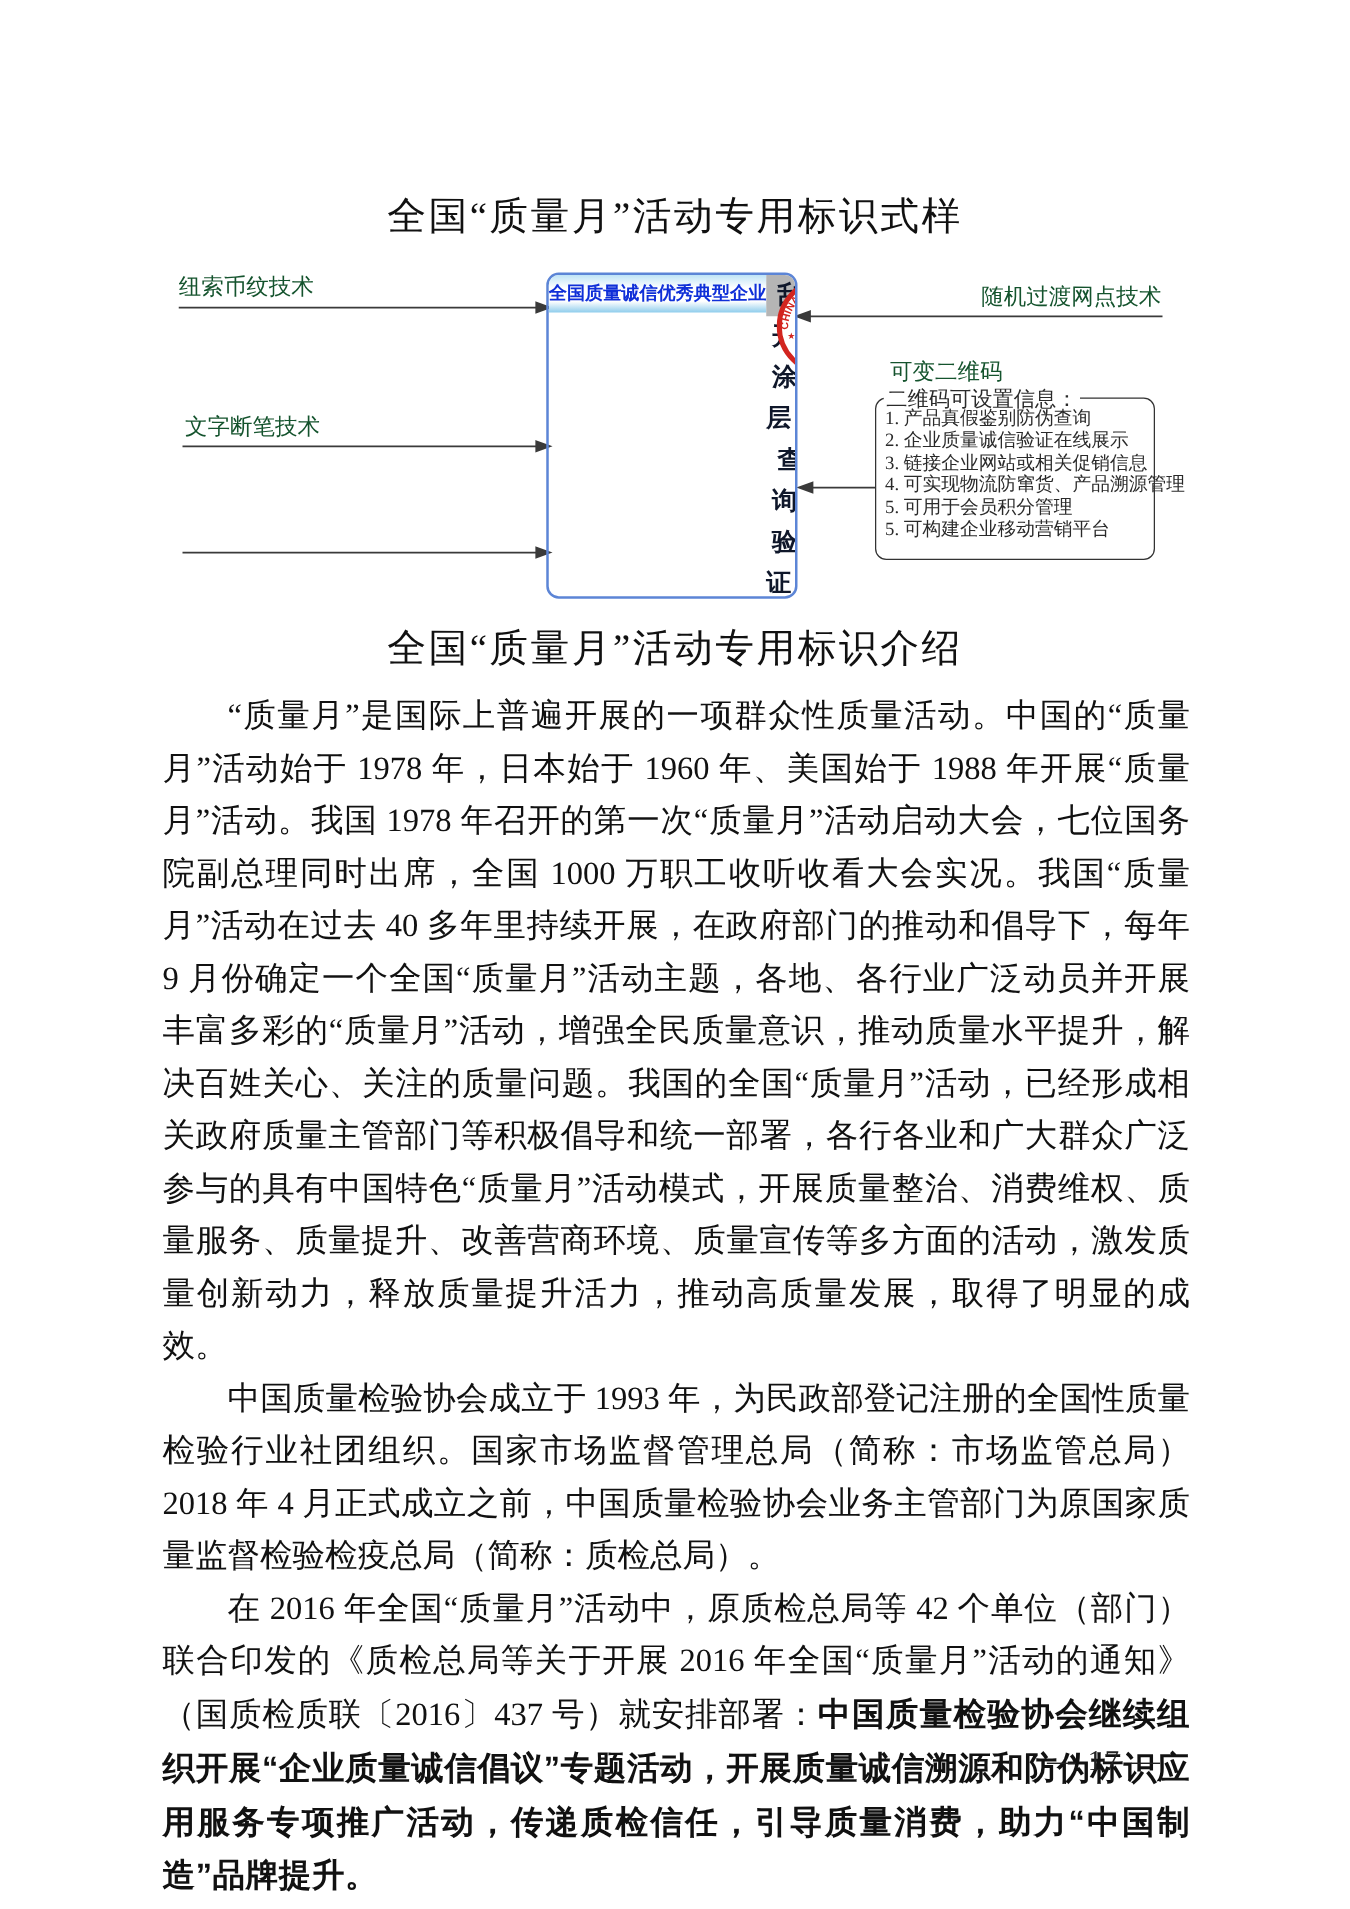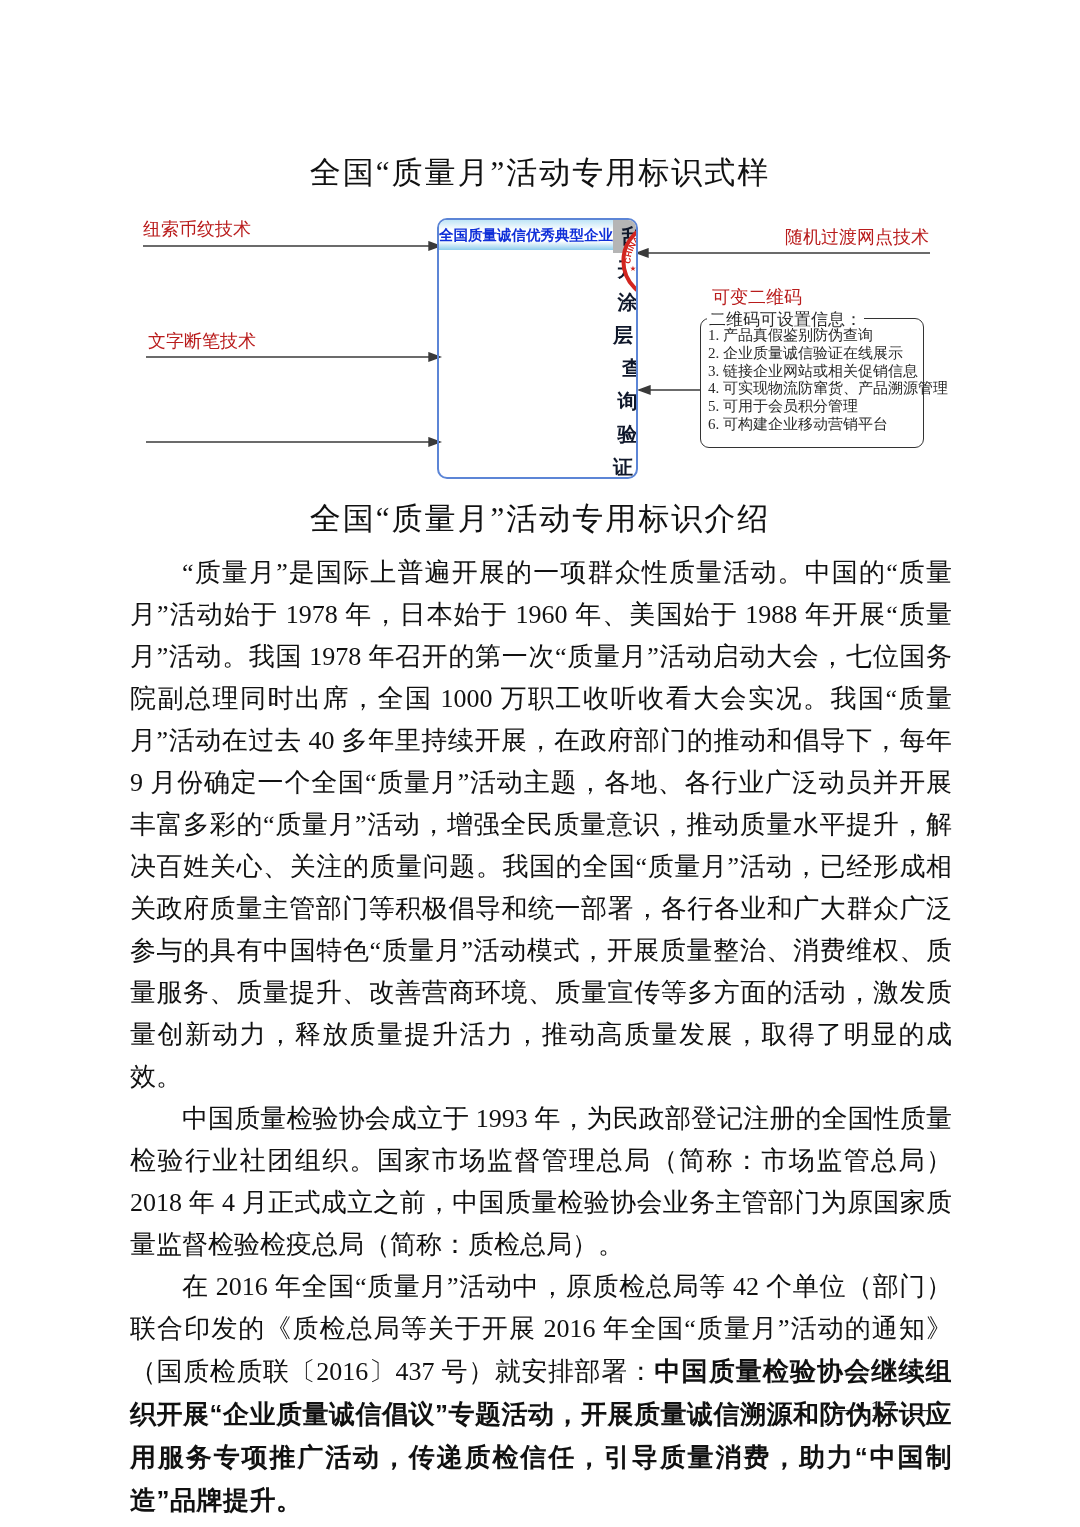--- a/index.html
+++ b/index.html
@@ -2,21 +2,21 @@
 <html><head>
 <meta charset="utf-8">
 <style>
   html,body{margin:0;padding:0;background:#ffffff;}
   .page{position:relative;width:1080px;height:1527px;background:#fff;overflow:hidden;
         font-family:"Liberation Serif","DejaVu Serif",serif;color:#1a1a1a;}
   .h-title{position:absolute;left:0;width:1080px;text-align:center;
            font-size:31px;font-weight:normal;letter-spacing:2px;color:#111;}
   .diagram{position:absolute;left:0;top:200px;width:1080px;height:300px;}
   .connectors{position:absolute;left:0;top:0;width:1080px;height:300px;}
-  .anno{position:absolute;font-size:18px;color:#b91c1c;white-space:nowrap;line-height:23px;}
+  .anno{position:absolute;font-size:18px;color:#14532d;white-space:nowrap;line-height:23px;}
   
   .card{position:absolute;left:437px;top:18px;width:201px;height:261px;box-sizing:border-box;
         border:2px solid #5c85d6;border-radius:10px;overflow:hidden;display:flex;flex-direction:row;
         font-family:"Liberation Sans","DejaVu Sans",sans-serif;}
   .card-header{height:30px;line-height:30px;text-align:center;font-size:14.5px;font-weight:bold;color:#0f2fd8;
         background:linear-gradient(180deg,#bfe4f6 0%,#ffffff 35%,#ffffff 70%,#8fcdec 100%);white-space:nowrap;}
   .card-mid{position:relative;flex:1;background:linear-gradient(180deg,#74bfe8 0%,#c7e8f7 26%,#9ed5f0 55%,#d5eefa 100%);}
   .seal{position:absolute;left:8px;top:1px;width:80px;height:80px;}
   .slogan{position:absolute;left:102px;top:12px;width:92px;padding:4px 0;text-align:center;
         background:rgba(80,170,225,.65);border-radius:6px;color:#f1fbff;font-size:13.5px;font-weight:bold;
@@ -74,21 +74,21 @@
     <div class="anno" style="left:712px;top:86px;">可变二维码</div>
 
     <div class="qrbox">
       <div class="qrbox-title">二维码可设置信息：</div>
       <div class="qrbox-list">
         <div>1. 产品真假鉴别防伪查询</div>
         <div>2. 企业质量诚信验证在线展示</div>
         <div>3. 链接企业网站或相关促销信息</div>
         <div>4. 可实现物流防窜货、产品溯源管理</div>
         <div>5. 可用于会员积分管理</div>
-        <div>6. 可构建企业移动营销平台</div>
+        <div>5. 可构建企业移动营销平台</div>
       </div>
     </div>
 
     <div class="card">
       <div class="card-header">全国质量诚信优秀典型企业</div>
       <div class="card-mid">
         <svg class="seal" viewBox="0 0 100 100">
           <circle cx="50" cy="50" r="47" fill="#ffffff" stroke="#d2251f" stroke-width="5"></circle>
           <defs>
             <path id="arcTop" d="M 13 60 A 38 38 0 1 1 87 60" fill="none"></path>

